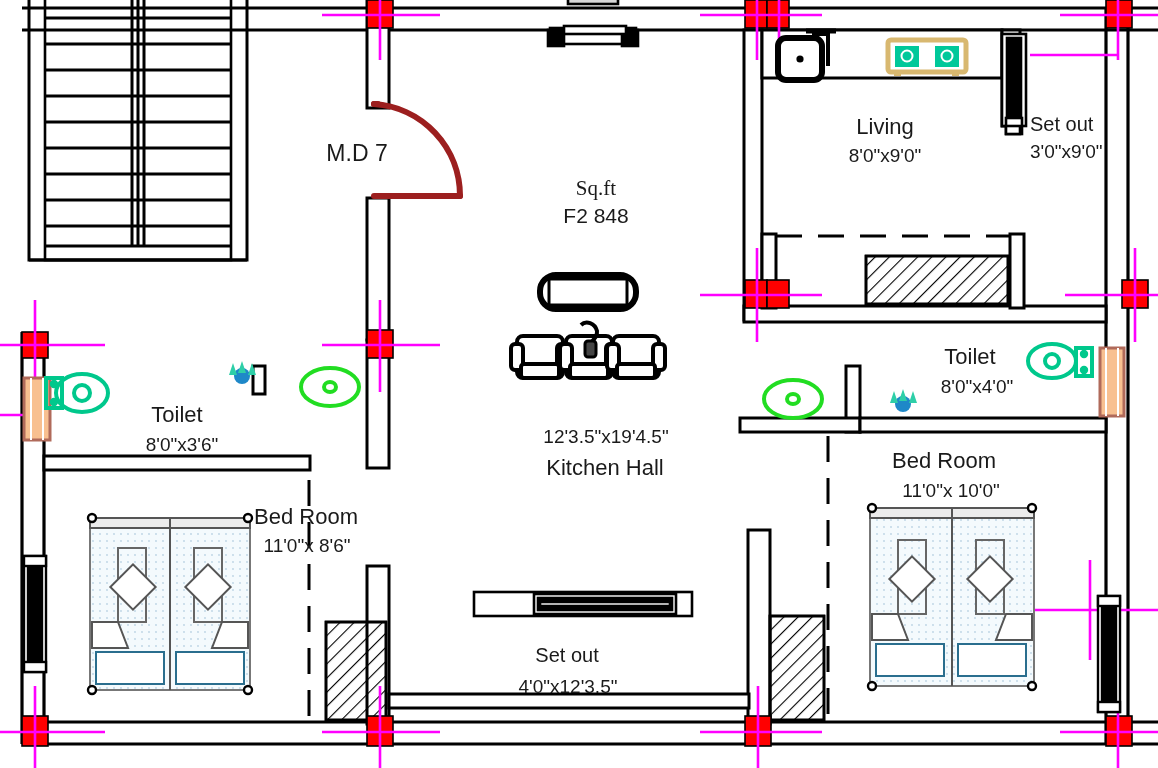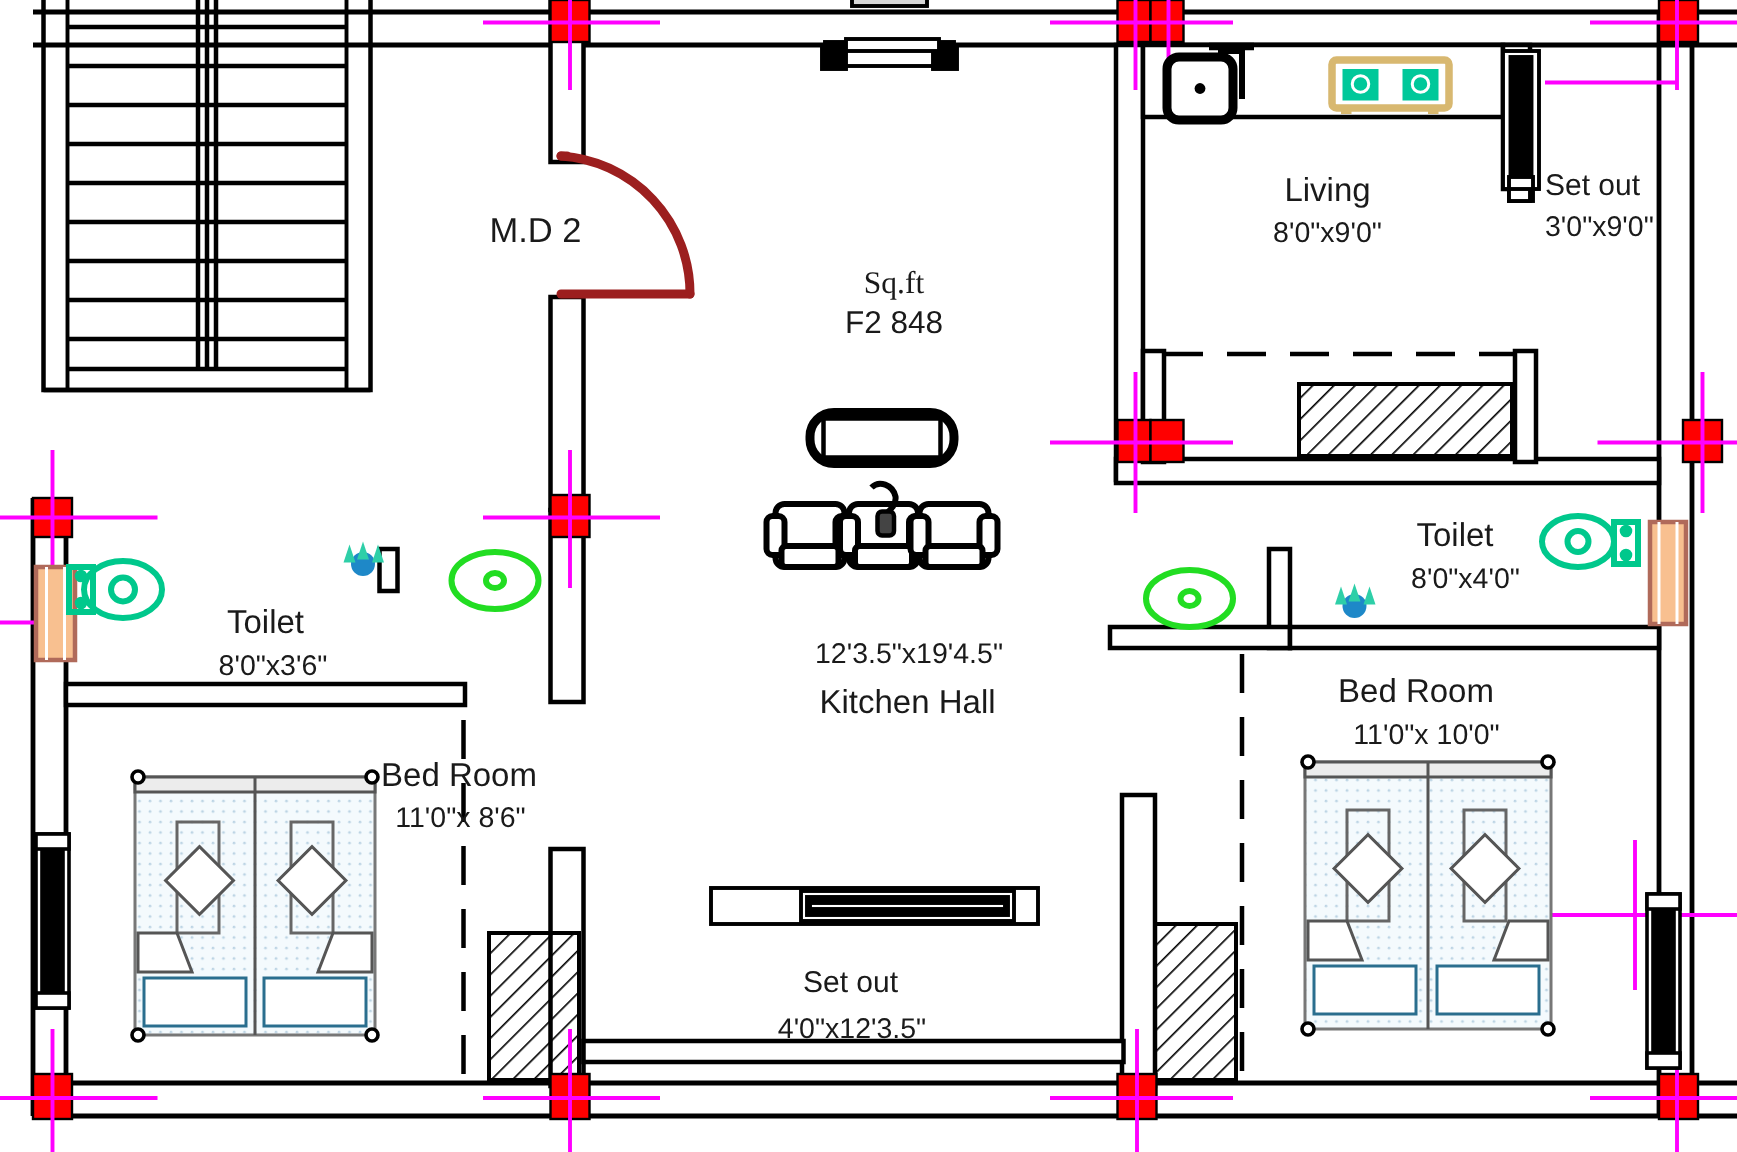--- a/index.html
+++ b/index.html
@@ -320,21 +320,21 @@
       <path d="M1032 614 L1006 614 L996 640 L1032 640 Z" fill="#fff" stroke="#555" stroke-width="2"></path>
       <rect x="876" y="644" width="68" height="32" fill="#fff" stroke="#2a6e8e" stroke-width="2"></rect>
       <rect x="958" y="644" width="68" height="32" fill="#fff" stroke="#2a6e8e" stroke-width="2"></rect>
       <circle cx="872" cy="508" r="4" fill="#fff" stroke="#000" stroke-width="2.4"></circle>
       <circle cx="1032" cy="508" r="4" fill="#fff" stroke="#000" stroke-width="2.4"></circle>
       <circle cx="872" cy="686" r="4" fill="#fff" stroke="#000" stroke-width="2.4"></circle>
       <circle cx="1032" cy="686" r="4" fill="#fff" stroke="#000" stroke-width="2.4"></circle>
     </g>
   </svg>
 
-  <div class="lbl lbl-md ctr" style="left:357px;top:140px;">M.D 2</div>
+  <div class="lbl lbl-md ctr" style="left:357px;top:140px;">M.D 7</div>
 
   <div class="lbl lbl-sq ctr" style="left:596px;top:176px;font-family:Liberation Serif, serif;">Sq.ft</div>
   <div class="lbl lbl-sq ctr" style="left:596px;top:204px;">F2 848</div>
 
   <div class="lbl lbl-name ctr" style="left:885px;top:114px;">Living</div>
   <div class="lbl lbl-dim ctr" style="left:885px;top:145px;">8'0"x9'0"</div>
 
   <div class="lbl lbl-name" style="left:1030px;top:113px;font-size:20px;">Set out</div>
   <div class="lbl lbl-dim" style="left:1030px;top:141px;">3'0"x9'0"</div>
 

